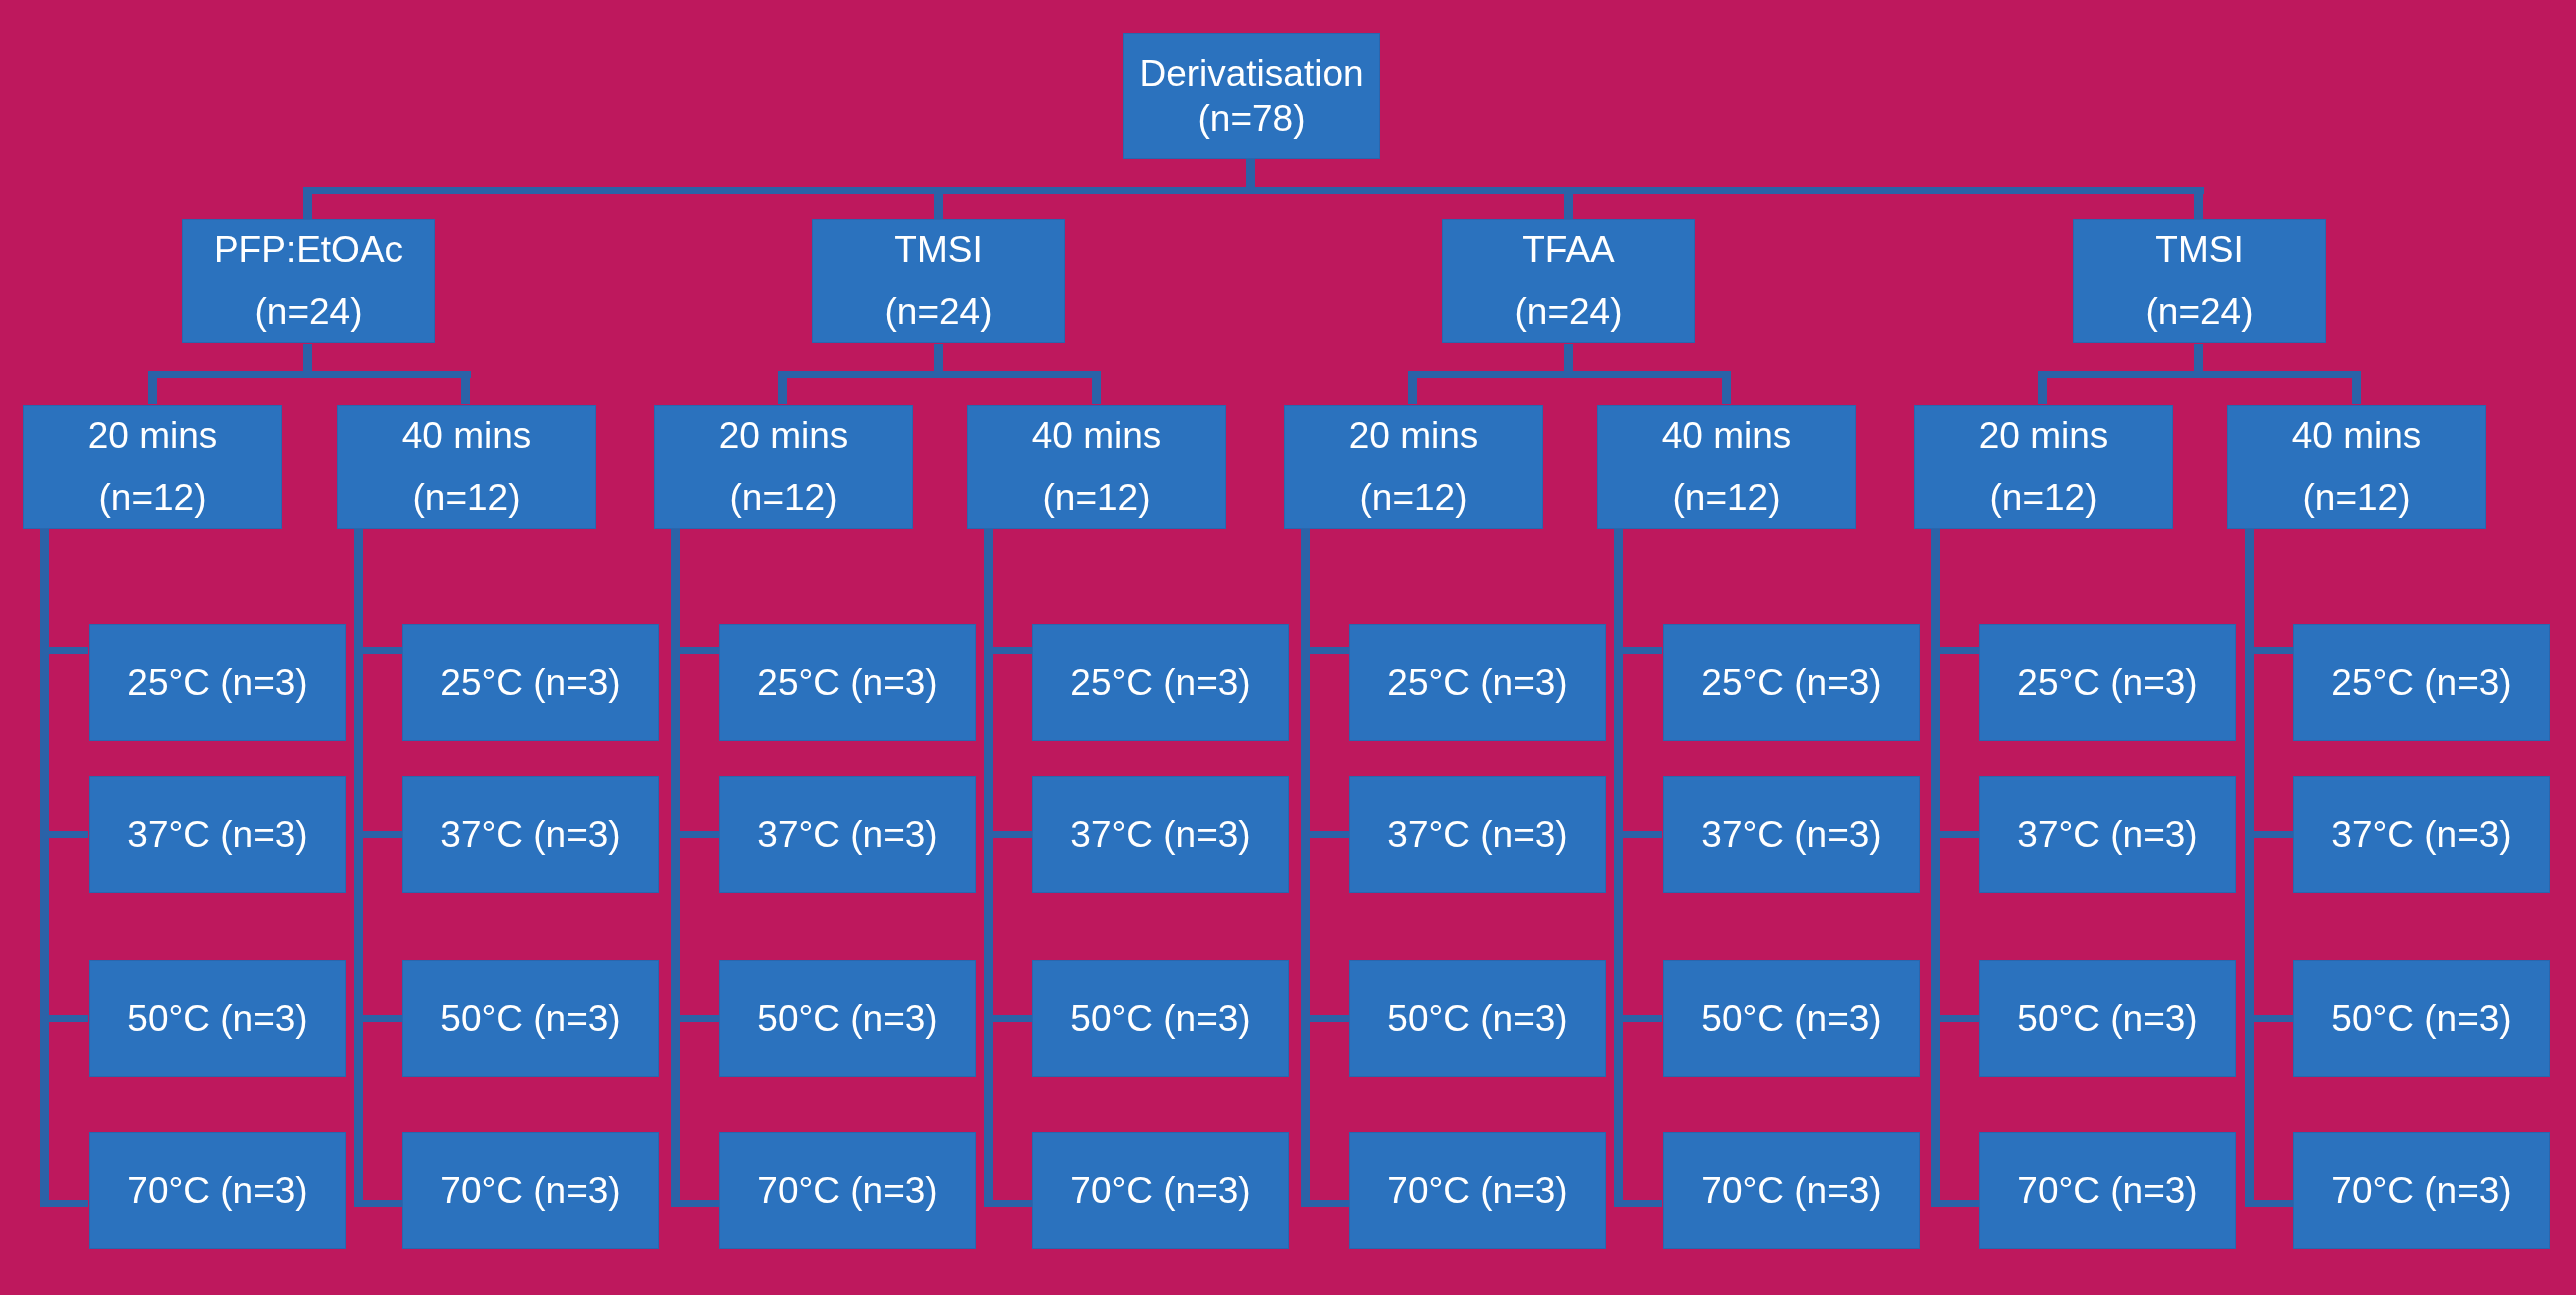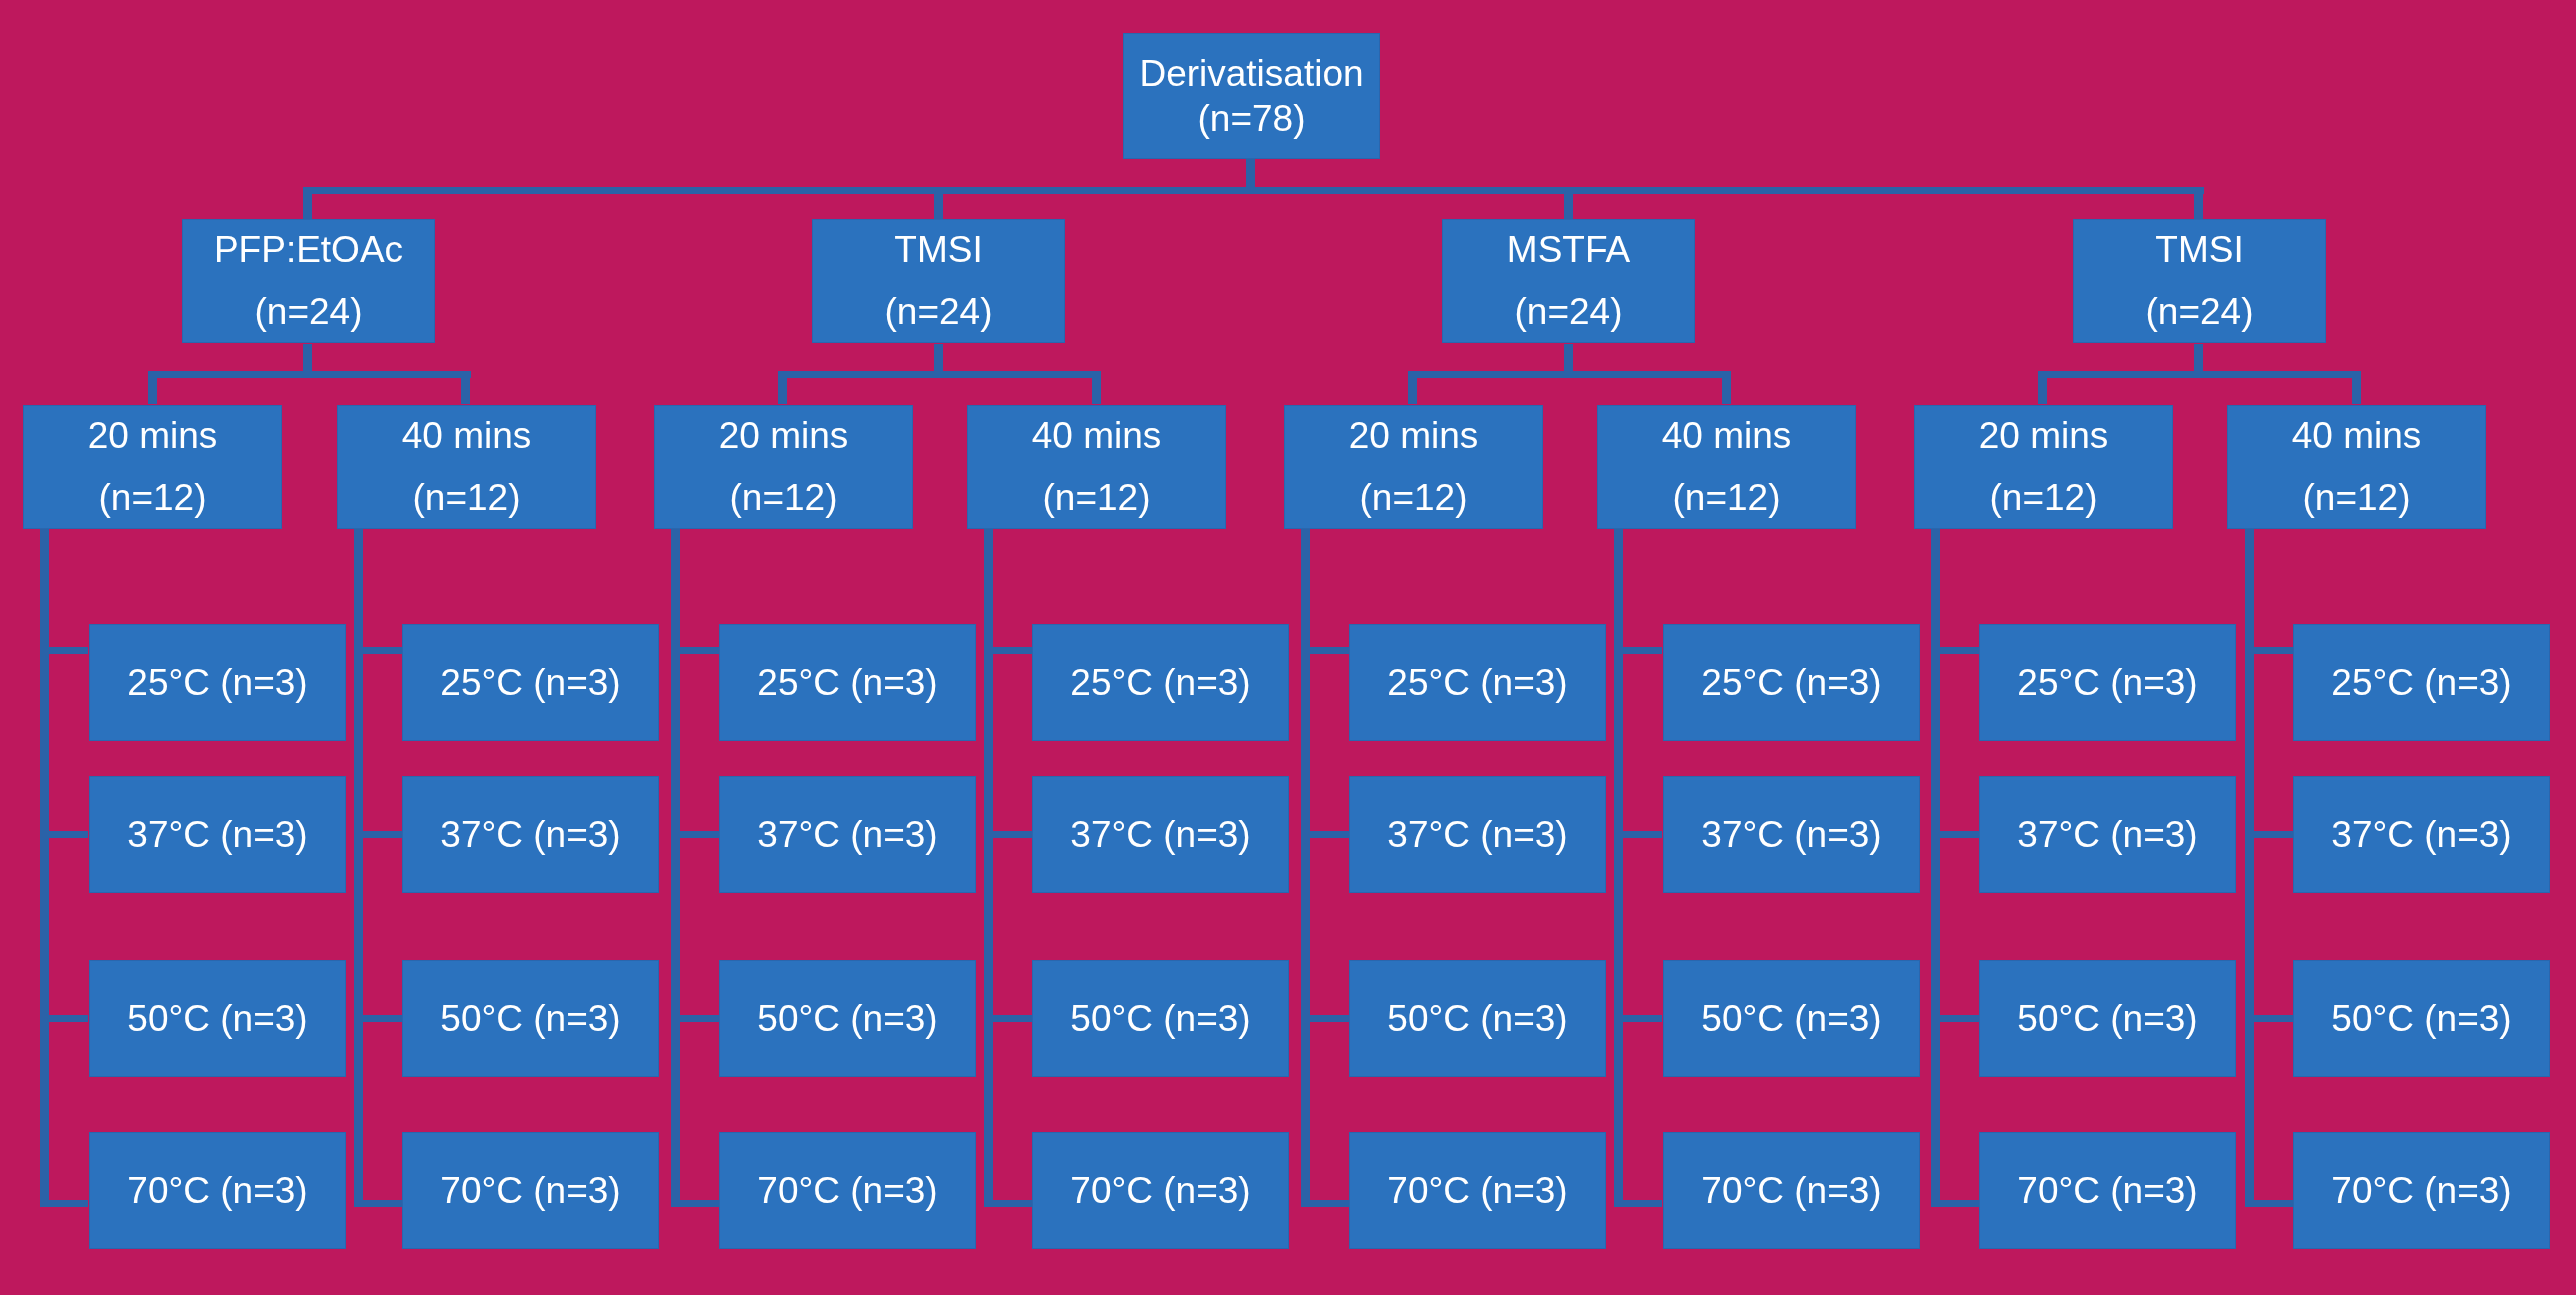--- a/index.html
+++ b/index.html
@@ -124,21 +124,21 @@
   <div class="ch tstub s1" style="left:984px"></div>
   <div class="ch tstub s2" style="left:984px"></div>
   <div class="ch tstub s3" style="left:984px"></div>
   <div class="ch tstub s4" style="left:984px"></div>
   <div class="box temp-box r1" style="left:1032px">25°C (n=3)</div>
   <div class="box temp-box r2" style="left:1032px">37°C (n=3)</div>
   <div class="box temp-box r3" style="left:1032px">50°C (n=3)</div>
   <div class="box temp-box r4" style="left:1032px">70°C (n=3)</div>
 
   <div class="box branch-box" style="left:1442px">
-    <div class="line">MSTFA</div>
+    <div class="line">TFAA</div>
     <div class="line">(n=24)</div>
   </div>
   <div class="cv bstub" style="left:1564px"></div>
   <div class="ch minibus" style="left:1408px"></div>
   <div class="cv tdrop" style="left:1408px"></div>
   <div class="cv tdrop" style="left:1722px"></div>
 
   <div class="box time-box" style="left:1284px">
     <div class="line">20 mins</div>
     <div class="line">(n=12)</div>

